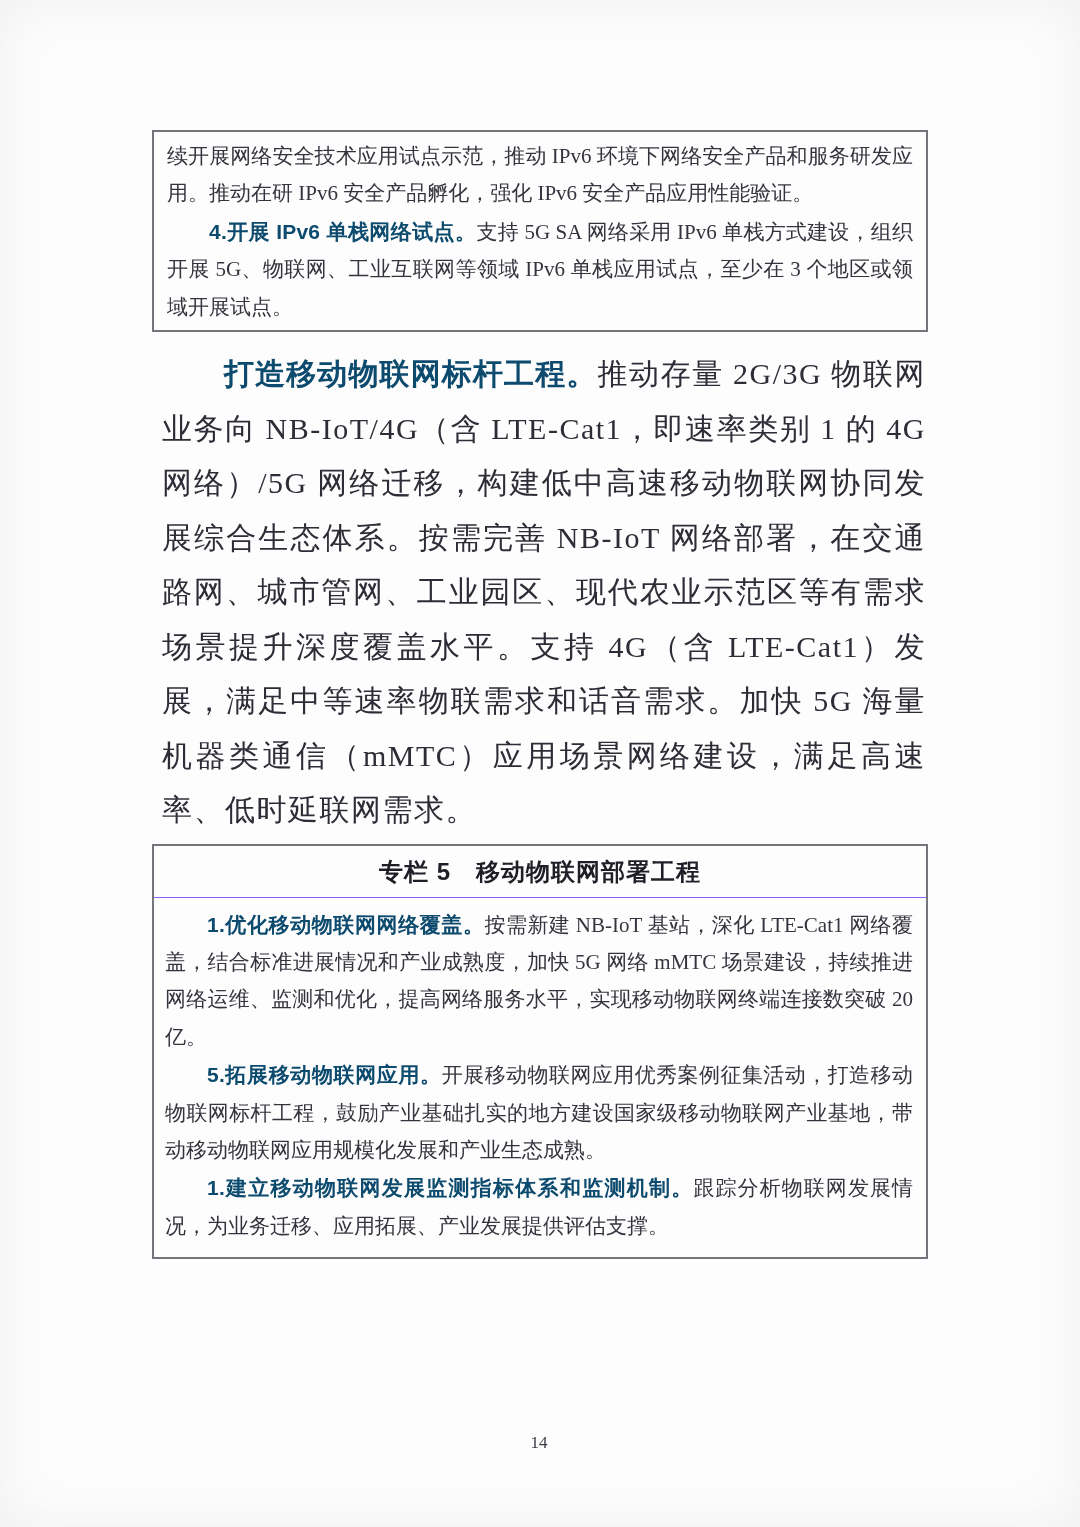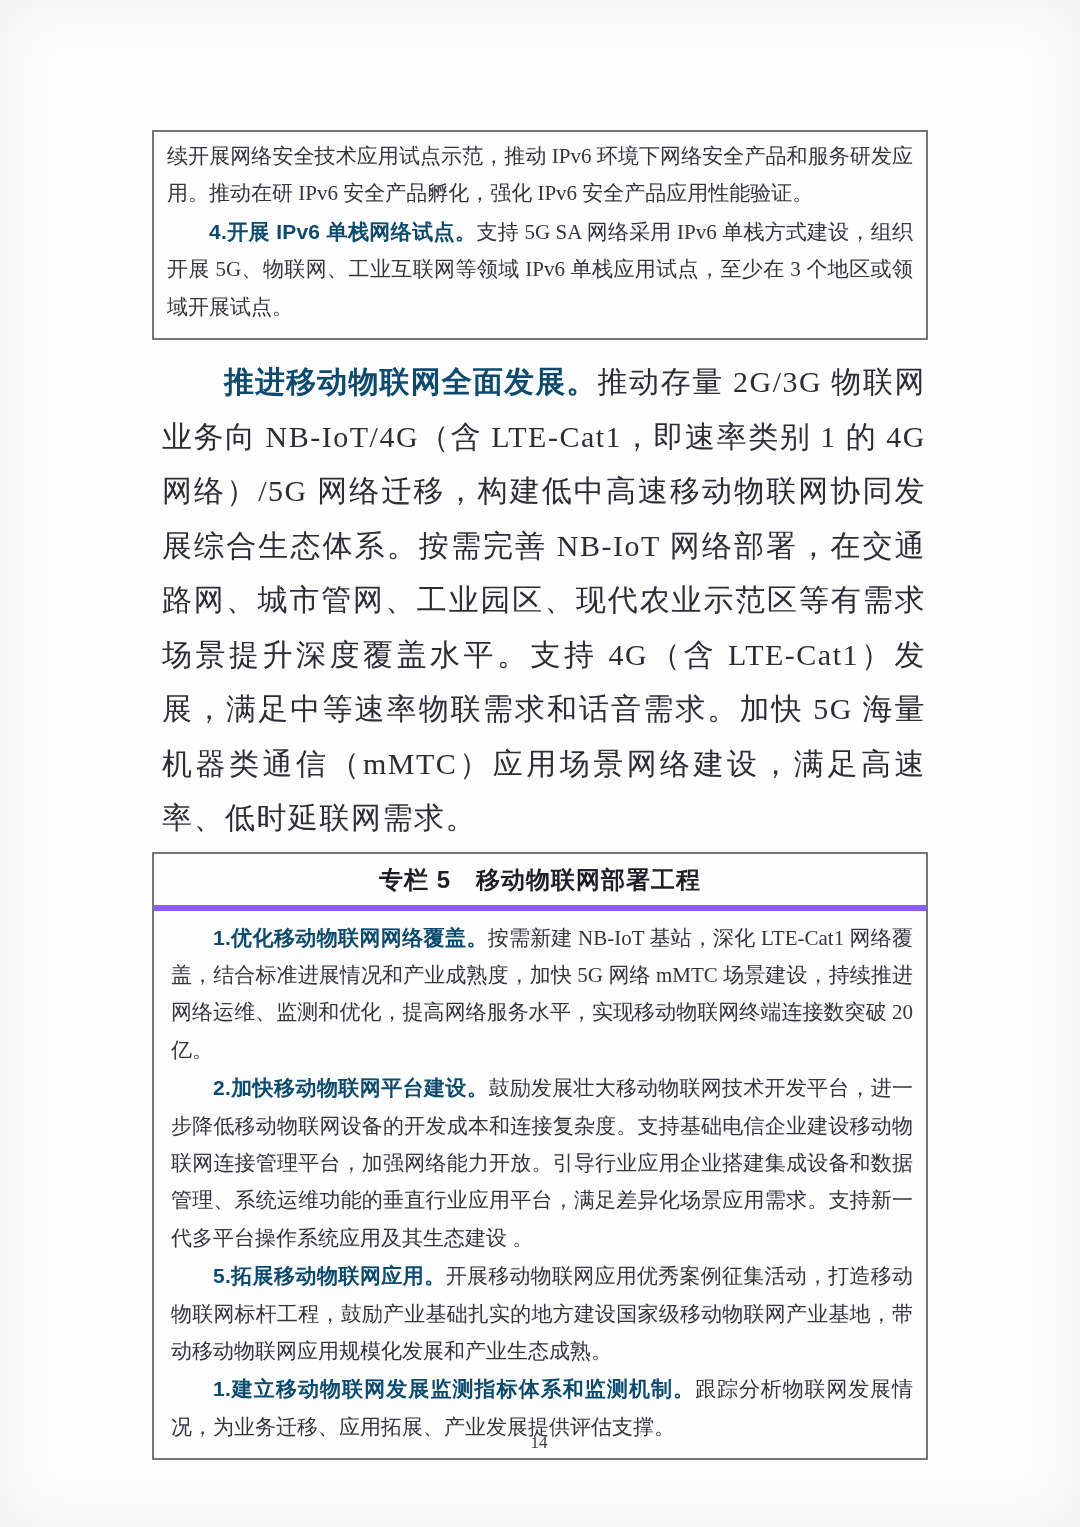--- a/index.html
+++ b/index.html
@@ -24,21 +24,21 @@
     top: 0;
   }
   .ruled-box {
     box-sizing: border-box;
     width: 776px;
     border: 2px solid #74747b;
     background: #fdfdfd;
   }
   .box1 {
     margin-top: 130px;
-    padding: 6px 13px 12px 13px;
+    padding: 6px 13px 4px 13px;
   }
   .box-para {
     margin: 0;
     font-size: 21px;
     line-height: 37.4px;
     text-align: justify;
     color: #34343e;
   }
   .box-para.indent { text-indent: 42px; }
   .bold-lead {
@@ -65,25 +65,25 @@
     margin-top: 0px;
     padding: 0;
   }
   .box2-title {
     text-align: center;
     font-weight: bold;
     font-family: "Liberation Sans", "DejaVu Sans", sans-serif;
     font-size: 24px;
     color: #1e1e27;
     padding: 10px 0 9px 0;
-    border-bottom: 6px solid #8b5cf6;
+    border-bottom: 1px solid #8b5cf6;
     letter-spacing: 1px;
   }
   .box2-body {
-    padding: 8px 13px 12px 17px;
+    padding: 8px 13px 12px 11px;
   }
   .footer-pagenum {
     position: absolute;
     left: 0;
     right: 2px;
     bottom: 74px;
     text-align: center;
     font-size: 17px;
     color: #3a3a44;
   }
@@ -97,34 +97,31 @@
     <div class="ruled-box box1">
       <p class="box-para">
         <span>续开展网络安全技术应用试点示范，推动 IPv6 环境下网络安全产品和服务研发应用。推动在研 IPv6 安全产品孵化，强化 IPv6 安全产品应用性能验证。</span>
       </p>
       <p class="box-para indent">
         <span class="bold-lead">4.开展 IPv6 单栈网络试点。</span><span>支持 5G SA 网络采用 IPv6 单栈方式建设，组织开展 5G、物联网、工业互联网等领域 IPv6 单栈应用试点，至少在 3 个地区或领域开展试点。</span>
       </p>
     </div>
 
     <p class="main-para">
-      <span class="bold-lead">推进移动物联网全面发展。</span><span>推动存量 2G/3G 物联网业务向 NB-IoT/4G（含 LTE-Cat1，即速率类别 1 的 4G 网络）/5G 网络迁移，构建低中高速移动物联网协同发展综合生态体系。按需完善 NB-IoT 网络部署，在交通路网、城市管网、工业园区、现代农业示范区等有需求场景提升深度覆盖水平。支持 4G（含 LTE-Cat1）发展，满足中等速率物联需求和话音需求。加快 5G 海量机器类通信（mMTC）应用场景网络建设，满足高速率、低时延联网需求。</span>
+      <span class="bold-lead">打造移动物联网标杆工程。</span><span>推动存量 2G/3G 物联网业务向 NB-IoT/4G（含 LTE-Cat1，即速率类别 1 的 4G 网络）/5G 网络迁移，构建低中高速移动物联网协同发展综合生态体系。按需完善 NB-IoT 网络部署，在交通路网、城市管网、工业园区、现代农业示范区等有需求场景提升深度覆盖水平。支持 4G（含 LTE-Cat1）发展，满足中等速率物联需求和话音需求。加快 5G 海量机器类通信（mMTC）应用场景网络建设，满足高速率、低时延联网需求。</span>
     </p>
 
     <div class="ruled-box box2">
       <div class="box2-title">专栏 5　移动物联网部署工程</div>
       <div class="box2-body">
 
         <p class="box-para indent">
           <span class="bold-lead">1.优化移动物联网网络覆盖。</span><span>按需新建 NB-IoT 基站，深化 LTE-Cat1 网络覆盖，结合标准进展情况和产业成熟度，加快 5G 网络 mMTC 场景建设，持续推进网络运维、监测和优化，提高网络服务水平，实现移动物联网终端连接数突破 20 亿。</span>
         </p>
 
-        <p class="box-para indent">
-          <span class="bold-lead">2.加快移动物联网平台建设。</span><span>鼓励发展壮大移动物联网技术开发平台，进一步降低移动物联网设备的开发成本和连接复杂度。支持基础电信企业建设移动物联网连接管理平台，加强网络能力开放。引导行业应用企业搭建集成设备和数据管理、系统运维功能的垂直行业应用平台，满足差异化场景应用需求。支持新一代多平台操作系统应用及其生态建设 。</span>
-        </p>
 
         <p class="box-para indent">
           <span class="bold-lead">5.拓展移动物联网应用。</span><span>开展移动物联网应用优秀案例征集活动，打造移动物联网标杆工程，鼓励产业基础扎实的地方建设国家级移动物联网产业基地，带动移动物联网应用规模化发展和产业生态成熟。</span>
         </p>
 
         <p class="box-para indent">
           <span class="bold-lead">1.建立移动物联网发展监测指标体系和监测机制。</span><span>跟踪分析物联网发展情况，为业务迁移、应用拓展、产业发展提供评估支撑。</span>
         </p>
 
       </div>

